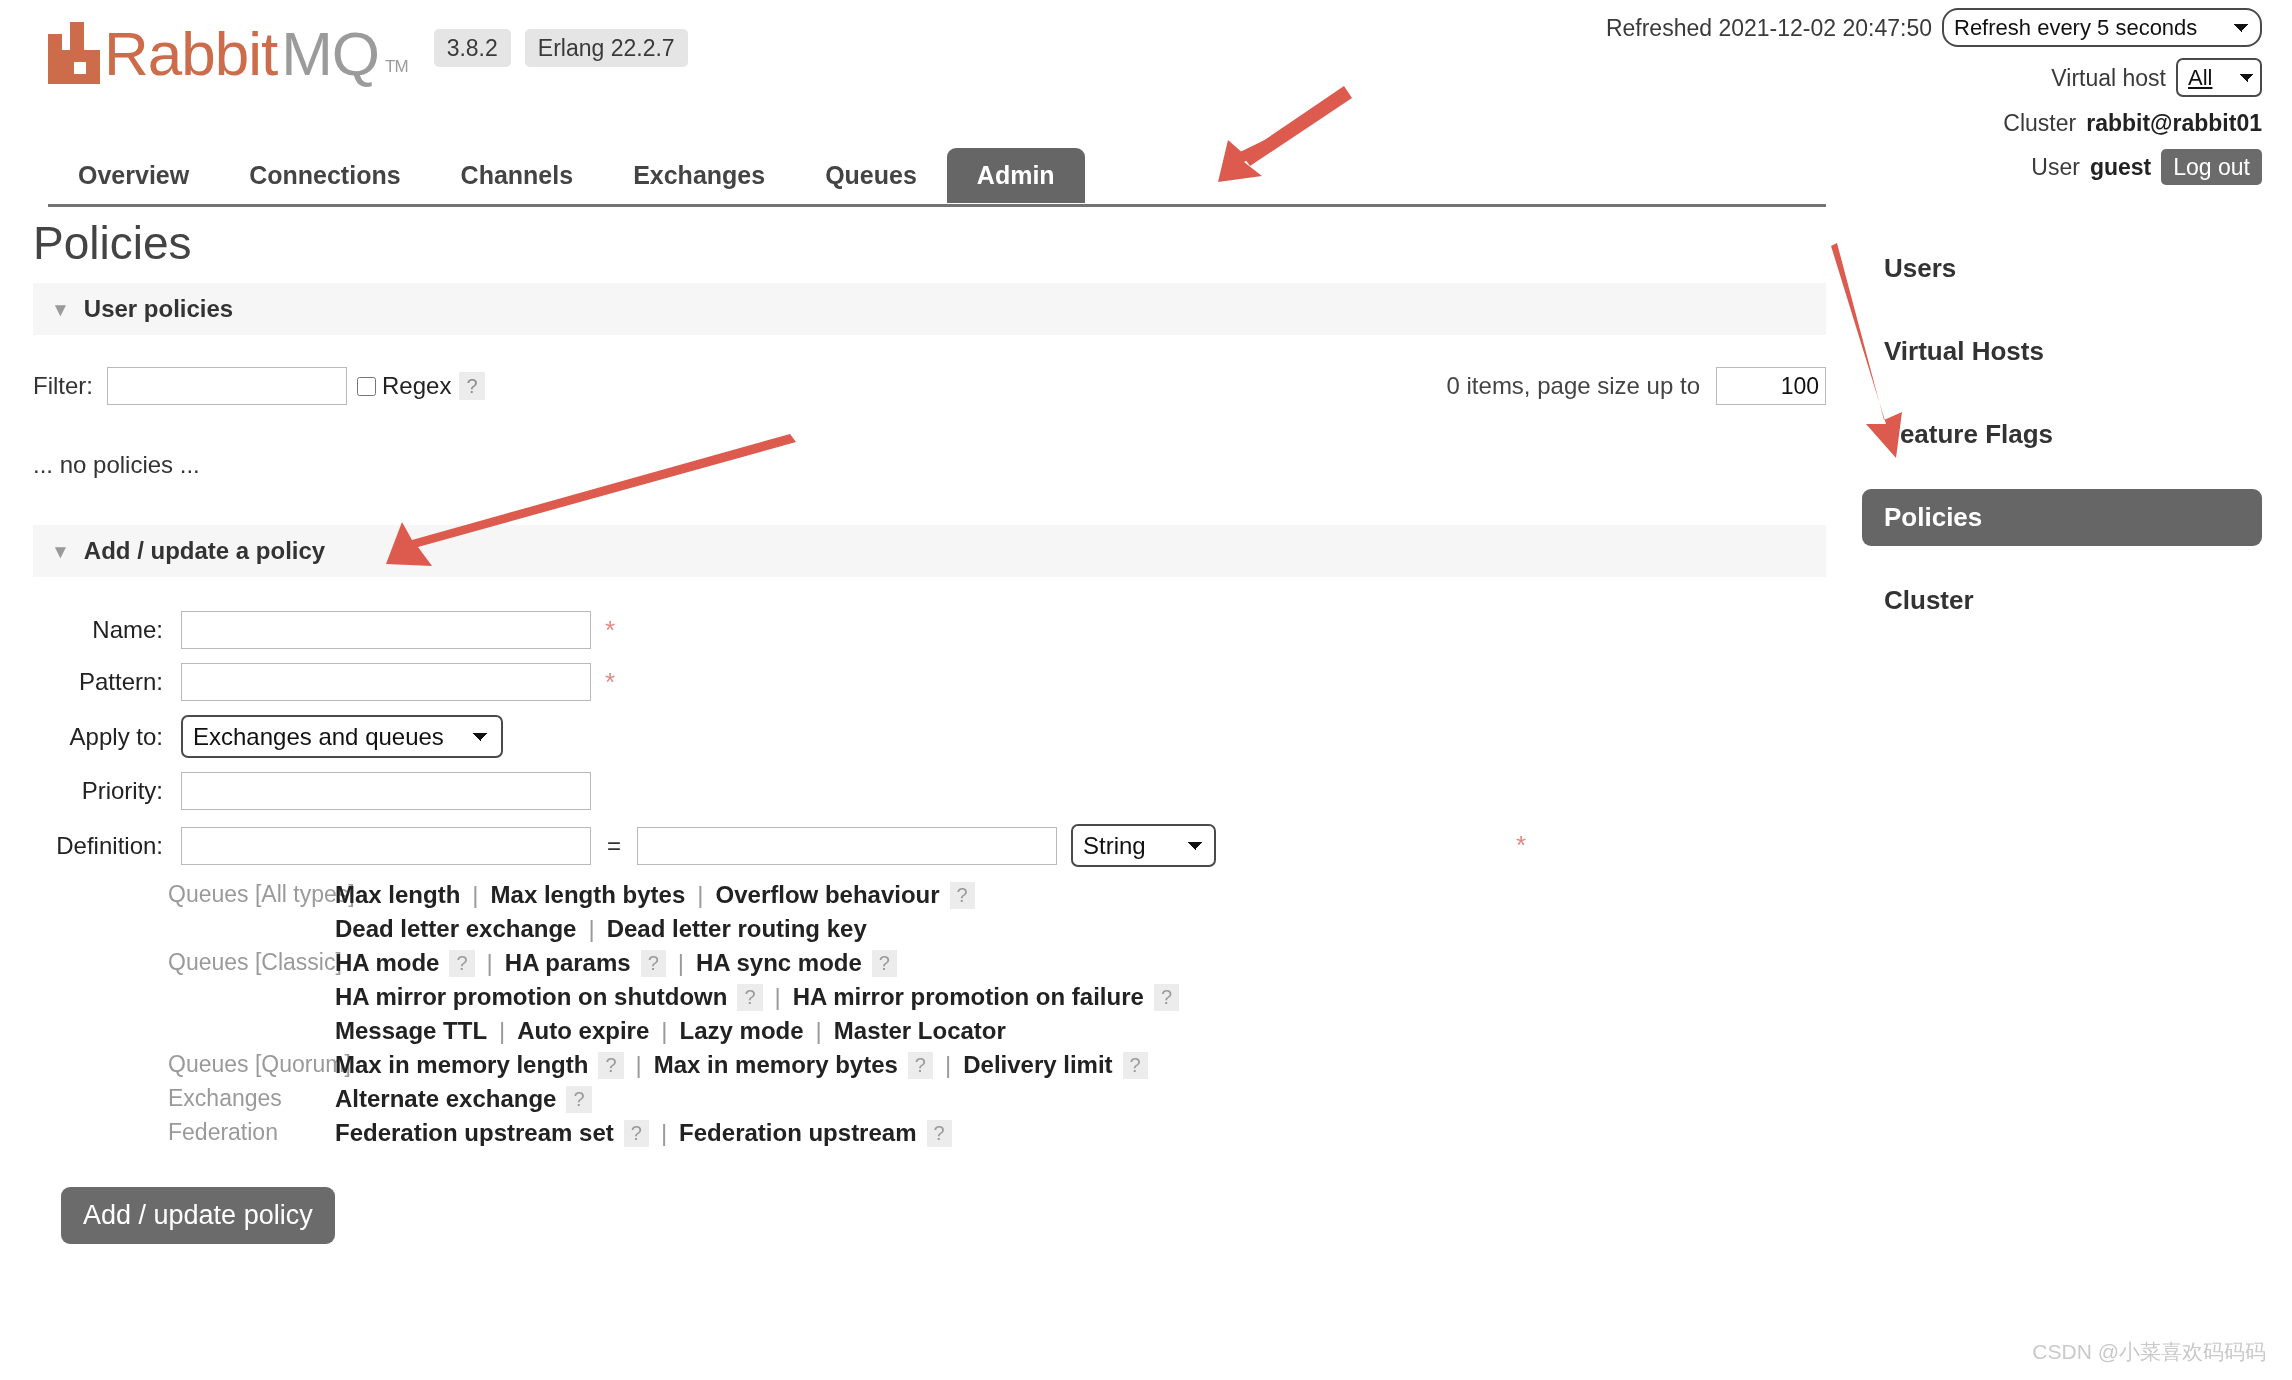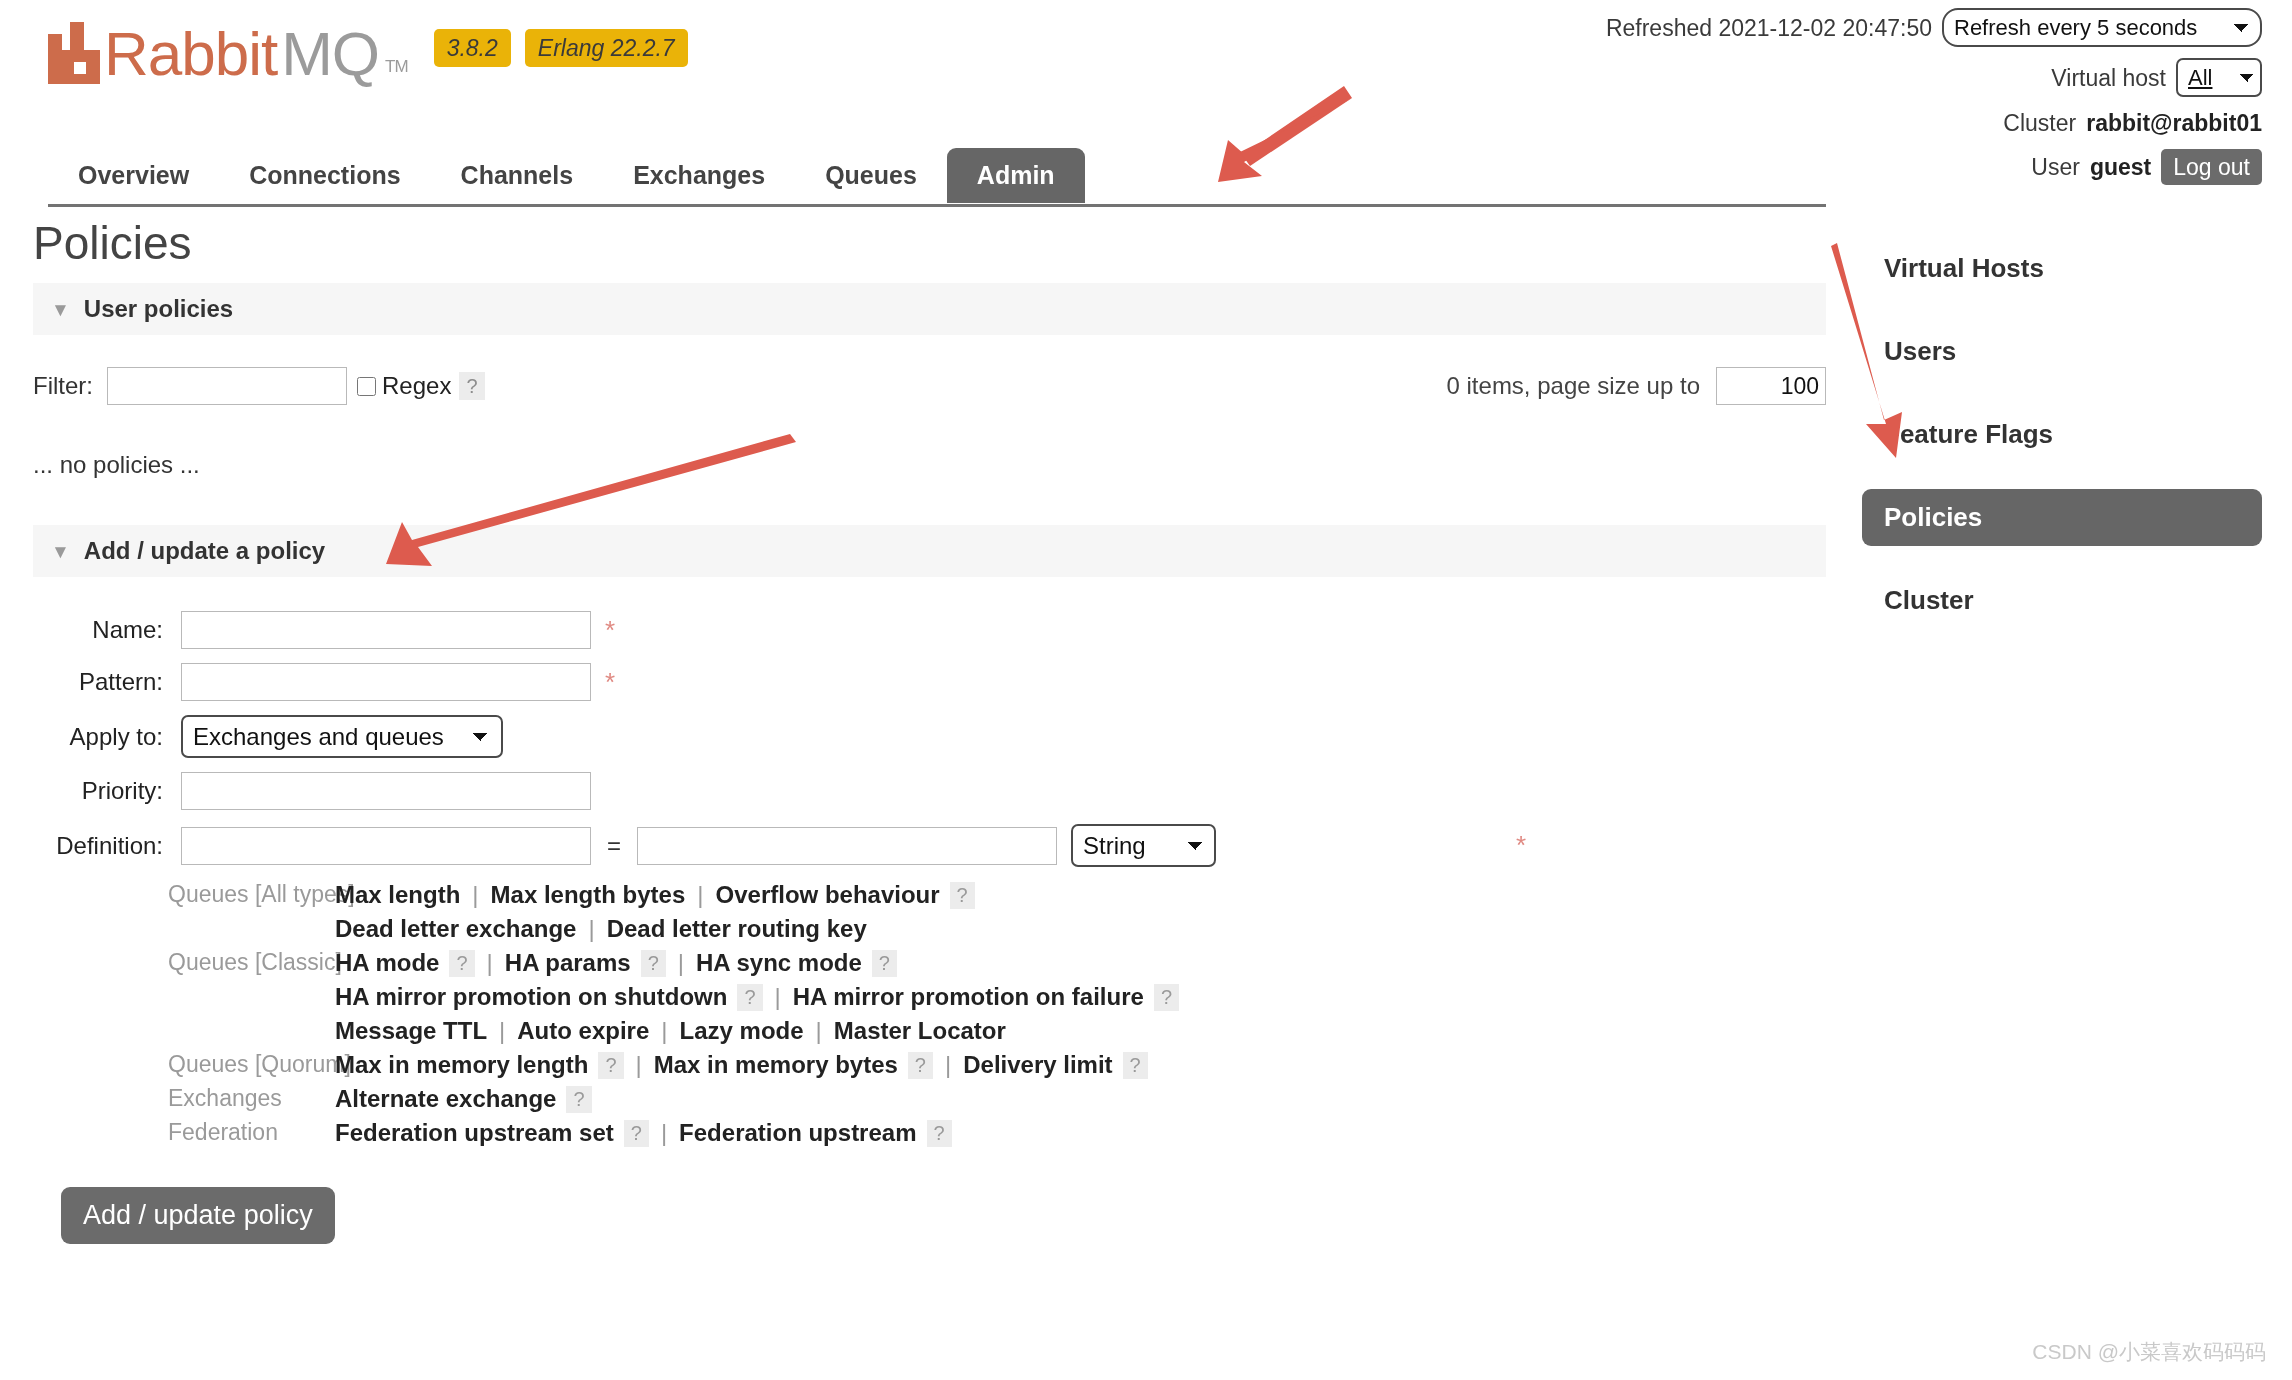--- a/index.html
+++ b/index.html
@@ -30,23 +30,23 @@
   .logo-mark .b1 { left:0;  top:12px; width:14px; height:26px; }
   .logo-mark .b2 { left:22px; top:0;  width:14px; height:38px; }
   .logo-mark .b3 { left:0;  top:28px; width:52px; height:34px; }
   .logo-mark .dot { position:absolute; left:26px; top:40px; width:12px; height:12px; background:#ffffff; }
   .logo-rabbit { color:#cd6c4b; }
   .logo-mq { color:#9b9b9b; }
   .logo-tm { color:#9b9b9b; font-size:17px; line-height:34px; margin-left:2px; }
 
   .ver-pills { display:flex; gap:14px; margin-bottom:11px; }
   .pill {
-    background:#eab308; color:#3a3a3a;
+    background:#e5e5e5; color:#3a3a3a;
     border-radius:5px; padding:5px 13px;
-    font-size:23px; line-height:28px; white-space:nowrap;font-style:italic;
+    font-size:23px; line-height:28px; white-space:nowrap;
   }
 
   
   .status-block {
     position:absolute; right:30px; top:8px;
     text-align:right; font-size:23px; line-height:30px; color:#3a3a3a;
   }
   .status-row { display:flex; align-items:center; justify-content:flex-end; gap:10px; margin-bottom:11px; }
   .status-row .lbl { white-space:nowrap; }
   select.ui-select {
@@ -405,22 +405,22 @@
         </span>
       </div>
 
     </div>
 
     <button class="submit-btn">Add / update policy</button>
   </div>
 </div>
 
 <div id="sidebar">
+  <div class="side-item">Users</div>
   <div class="side-item">Virtual Hosts</div>
-  <div class="side-item">Users</div>
   <div class="side-item">Feature Flags</div>
   <div class="side-item active">Policies</div>
   <div class="side-item">Cluster</div>
 </div>
 
 <svg id="overlay" viewBox="0 0 2292 1380">
   <g>
     <path d="M1352 98 L1244 162 L1262 176 L1218 182 L1228 140 L1244 154 L1344 86 Z" fill="#dd5b4e"></path>
     <path d="M1352 98 L1250 166 L1240 152 Z" fill="#dd5b4e"></path>
   </g>

